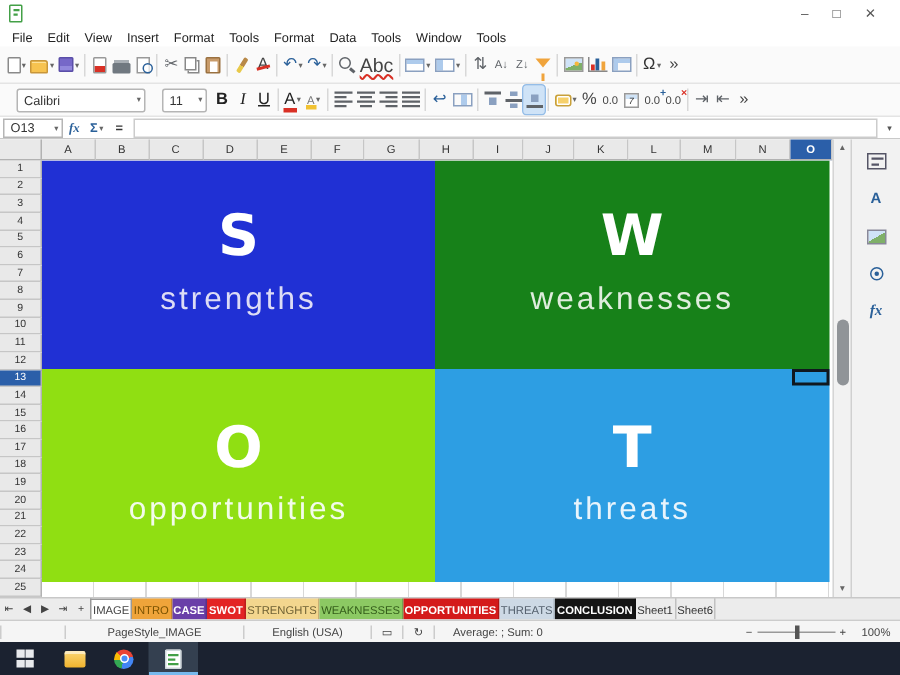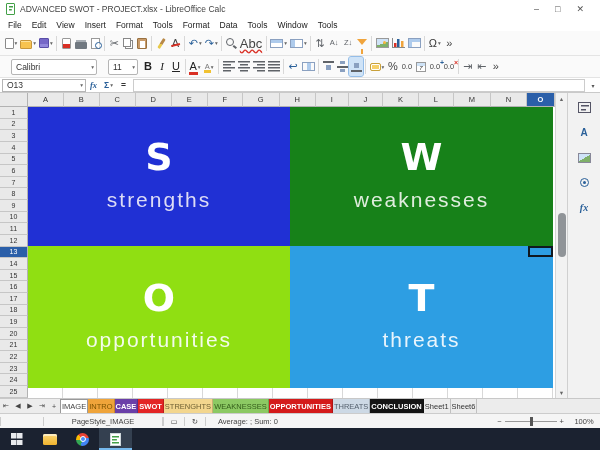--- a/index.html
+++ b/index.html
@@ -68,21 +68,21 @@
   .ic-merge{width:13px;height:9px;border:1px solid #8aa0c0;background:linear-gradient(90deg,transparent 4px,#aecbec 4px 8px,transparent 8px)}
   .ic-vt{width:11px;height:11px;background:linear-gradient(#5f6368,#5f6368) 0 0/11px 2px no-repeat,linear-gradient(#8aa0c0,#8aa0c0) 3px 4px/5px 5px no-repeat}
   .ic-vc{width:11px;height:11px;background:linear-gradient(#5f6368,#5f6368) 0 4.5px/11px 2px no-repeat,linear-gradient(#8aa0c0,#8aa0c0) 3px 0/5px 3px no-repeat,linear-gradient(#8aa0c0,#8aa0c0) 3px 8px/5px 3px no-repeat}
   .ic-vb{width:11px;height:11px;background:linear-gradient(#5f6368,#5f6368) 0 9px/11px 2px no-repeat,linear-gradient(#8aa0c0,#8aa0c0) 3px 2px/5px 5px no-repeat}
   .ic-currency{width:11px;height:8px;background:#f6d06a;border:1px solid #c8a03a;border-radius:2px;box-shadow:inset 0 0 0 1px #fff}
   .ic-date{width:10px;height:10px;border:1px solid #999;background:linear-gradient(#cfe3f7 0 3px,#fff 3px)}
   .ic-date::after{content:"7";position:absolute;left:0;right:0;top:2.5px;font-size:6px;color:#333;text-align:center}
 
   
   .fbar{position:absolute;left:0;top:78px;width:600px;height:15px;background:#fff;border-bottom:1px solid #c9c9c9;display:flex;align-items:center;font-size:8.5px;padding-left:2px}
-  .namebox{width:84px;height:13px;border:1px solid #b5b5b5;display:flex;align-items:center;justify-content:space-between;padding:0 2px 0 4px;color:#333;background:#fff}
+  .namebox{width:40px;height:13px;border:1px solid #b5b5b5;display:flex;align-items:center;justify-content:space-between;padding:0 2px 0 4px;color:#333;background:#fff}
   .fbtn{min-width:15px;text-align:center;color:#2a6099;font-weight:bold;display:inline-flex;align-items:center;justify-content:center}
   .finput{flex:1;height:13px;border:1px solid #ccc;margin:0 1px 0 2px;background:#fff;font:inherit;padding:0 2px}
   .fexp{width:14px;text-align:center;color:#555;font-size:6px}
 
   
   .sheet{position:absolute;left:0;top:93px;width:600px;height:305px;background:#fff}
   .corner{position:absolute;left:0;top:0;width:28px;height:14px;background:#e9e9e9;border-right:1px solid #b2b2b2;border-bottom:1px solid #b2b2b2}
   .colhdrs{position:absolute;left:28px;top:0;width:527px;height:14px;display:flex}
   .colhdr{flex:1 1 auto;background:#e9e9e9;border-right:1px solid #c6c6c6;border-bottom:1px solid #b2b2b2;font-size:7.5px;color:#333;display:flex;align-items:center;justify-content:center}
   .colhdr.sel{flex:0 0 28px;background:#2b5fa9;color:#fff;font-weight:bold}
@@ -132,21 +132,20 @@
   .ic-chrome{width:13px;height:13px;border-radius:50%;background:conic-gradient(from -45deg,#ea4335 0 120deg,#4285f4 120deg 240deg,#34a853 240deg 310deg,#fbbc05 310deg 360deg)}
   .ic-chrome::after{content:"";position:absolute;inset:3.5px;background:#4a8cf7;border:1px solid #fff;border-radius:50%}
   .ic-calcapp{width:11px;height:13px;background:#fff;border-radius:1px;box-shadow:inset 0 0 0 1px #cfd8dc}
   .ic-calcapp::after{content:"";position:absolute;left:2px;top:3px;width:7px;height:8px;background:linear-gradient(#43a047,#43a047) 0 0/100% 1.5px,linear-gradient(#43a047,#43a047) 0 3px/70% 1.5px,linear-gradient(#43a047,#43a047) 0 6px/100% 1.5px;background-repeat:no-repeat}
 </style>
 </head>
 <body>
 
 <div class="titlebar">
   <span class="ic-calcdoc"></span>
-  <span>ADVANCED SWOT - PROJECT.xlsx - LibreOffice Calc</span>
   <span class="wctl">
     <span>–</span>
     <span>□</span>
     <span>✕</span>
   </span>
 </div>
 
 <div class="menubar" id="menubar">
     <span class="menu-item">File</span>
     <span class="menu-item">Edit</span>
@@ -477,20 +476,21 @@
     </span>
 
 </div>
 
 <div class="statusbar">
   <span class="ssep"></span>
   <span class="sseg" style="width:42px"></span>
   <span class="ssep"></span>
   <span class="sseg" style="width:118px">PageStyle_IMAGE</span>
   <span class="ssep"></span>
+  <span class="sseg" style="width:84px">English (USA)</span>
   <span class="ssep"></span>
   <span class="sseg" style="width:20px">▭</span>
   <span class="ssep"></span>
   <span class="sseg" style="width:20px">↻</span>
   <span class="ssep"></span>
   <span class="sseg" style="flex:0 1 auto;padding:0 12px">Average: ; Sum: 0</span>
   <span class="slider">
     <span>−</span>
     <span class="strack">
         <span class="shandle"></span>

